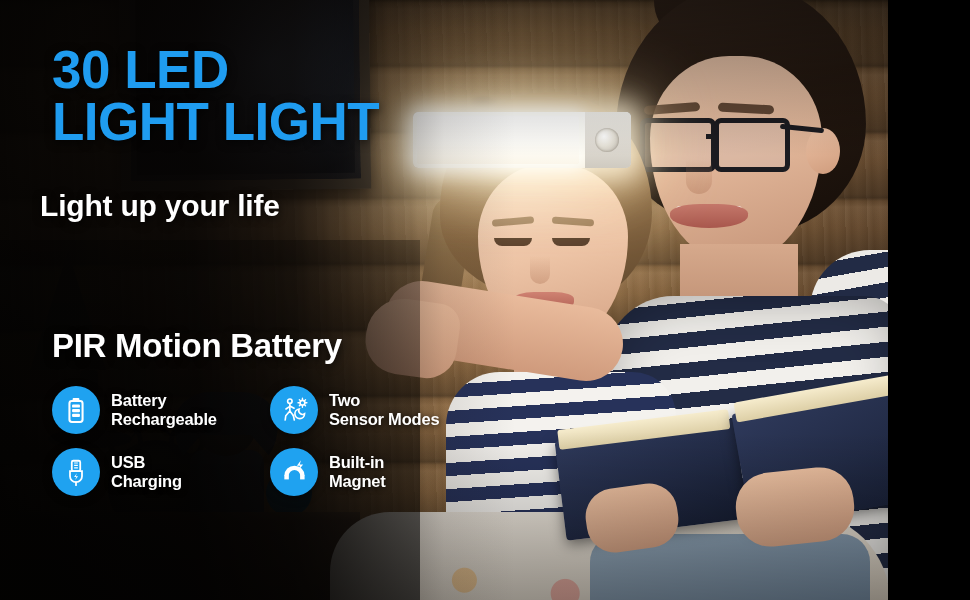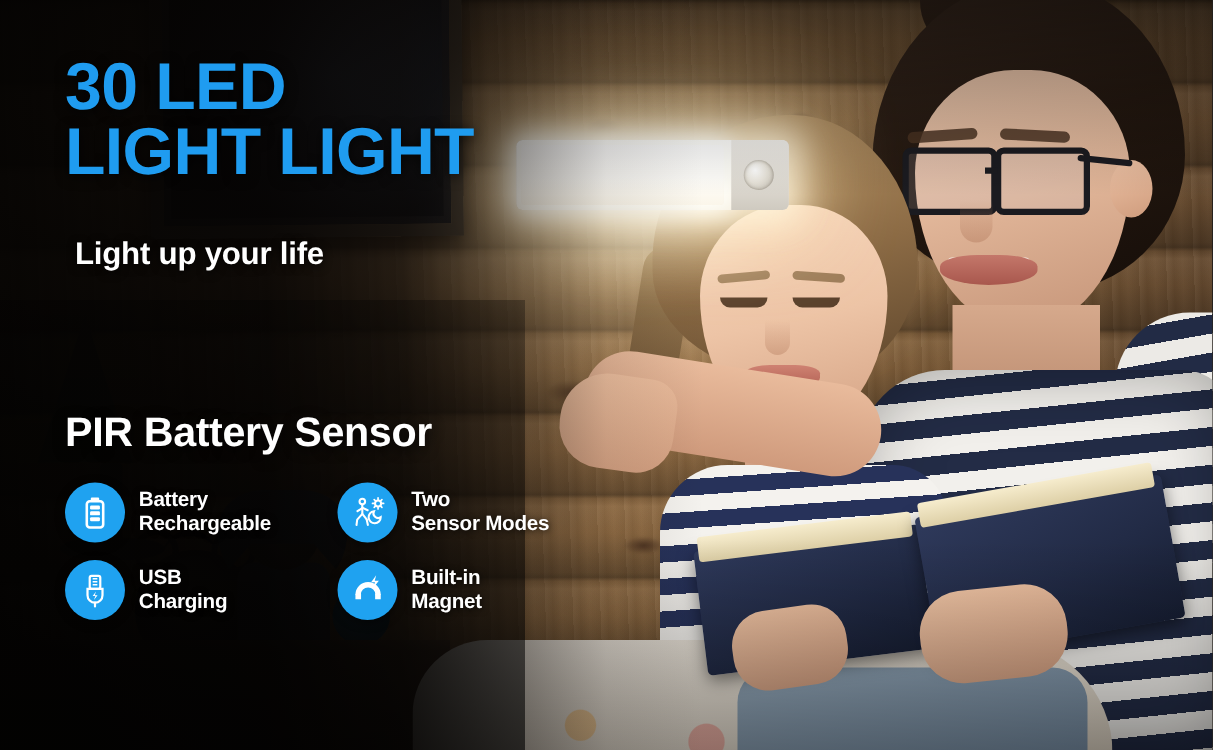--- a/index.html
+++ b/index.html
@@ -1,17 +1,17 @@
 <!DOCTYPE html>
 <html><head>
 <meta charset="utf-8">
 <style>
   html,body{margin:0;padding:0;background:#000;}
   .banner{
-    position:relative;width:970px;height:600px;overflow:hidden;
+    position:relative;width:888px;height:600px;overflow:hidden;
     font-family:"Liberation Sans",sans-serif;background:#100c09;text-decoration:underline;
   }
 
   
   .photo{position:absolute;inset:0;overflow:hidden;}
   .wall{
     position:absolute;inset:0;
     background:
       linear-gradient(180deg,rgba(0,0,0,.30) 0%,rgba(0,0,0,0) 10%),
       repeating-linear-gradient(180deg,
@@ -269,22 +269,22 @@
   
   .overlay{position:absolute;inset:0;}
   .headline{
     position:absolute;left:52px;top:44px;
     color:#1f9cf0;font-weight:bold;font-size:53px;line-height:.98;
     letter-spacing:-.5px;
     text-shadow:0 2px 10px rgba(0,0,0,.75);
   }
   .headline .l2{display:block;}
   .subhead{
-    position:absolute;left:60px;top:189px;
-    color:#fff;font-size:25px;font-weight:bold;letter-spacing:-.2px;
+    position:absolute;left:40px;top:189px;
+    color:#fff;font-size:30px;font-weight:bold;letter-spacing:-.2px;
     text-shadow:0 2px 8px rgba(0,0,0,.8);
   }
   .section-title{
     position:absolute;left:52px;top:327px;
     color:#fff;font-size:33px;font-weight:bold;letter-spacing:-.3px;
     text-shadow:0 2px 10px rgba(0,0,0,.85);
   }
 
   .features{position:absolute;left:52px;top:386px;width:430px;}
   .frow{display:flex;gap:14px;margin-bottom:14px;}
@@ -393,21 +393,21 @@
 
   <div class="overlay">
 
     <div class="headline">
       <span class="l1">30 LED</span>
       <span class="l2">LIGHT LIGHT</span>
     </div>
 
     <div class="subhead">Light up your life</div>
 
-    <div class="section-title">PIR Battery Sensor</div>
+    <div class="section-title">PIR Motion Battery</div>
 
     <div class="features">
 
       <div class="frow">
 
         <div class="feat">
           <div class="badge">
             <svg width="30" height="30" viewBox="0 0 32 32" fill="none">
               <rect x="12.4" y="3.2" width="7.2" height="3.2" rx="1" fill="#fff"></rect>
               <rect x="9" y="6.4" width="14" height="22.4" rx="2.6" stroke="#fff" stroke-width="2.2" fill="none"></rect>

